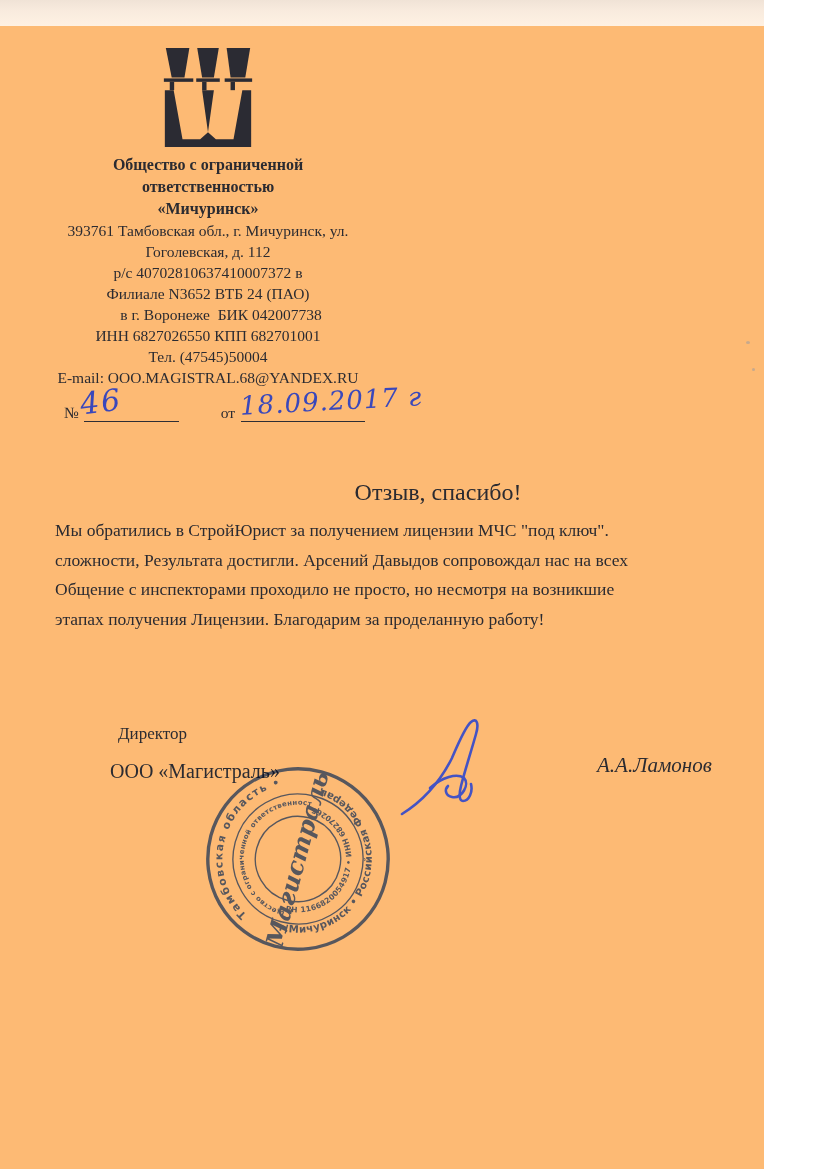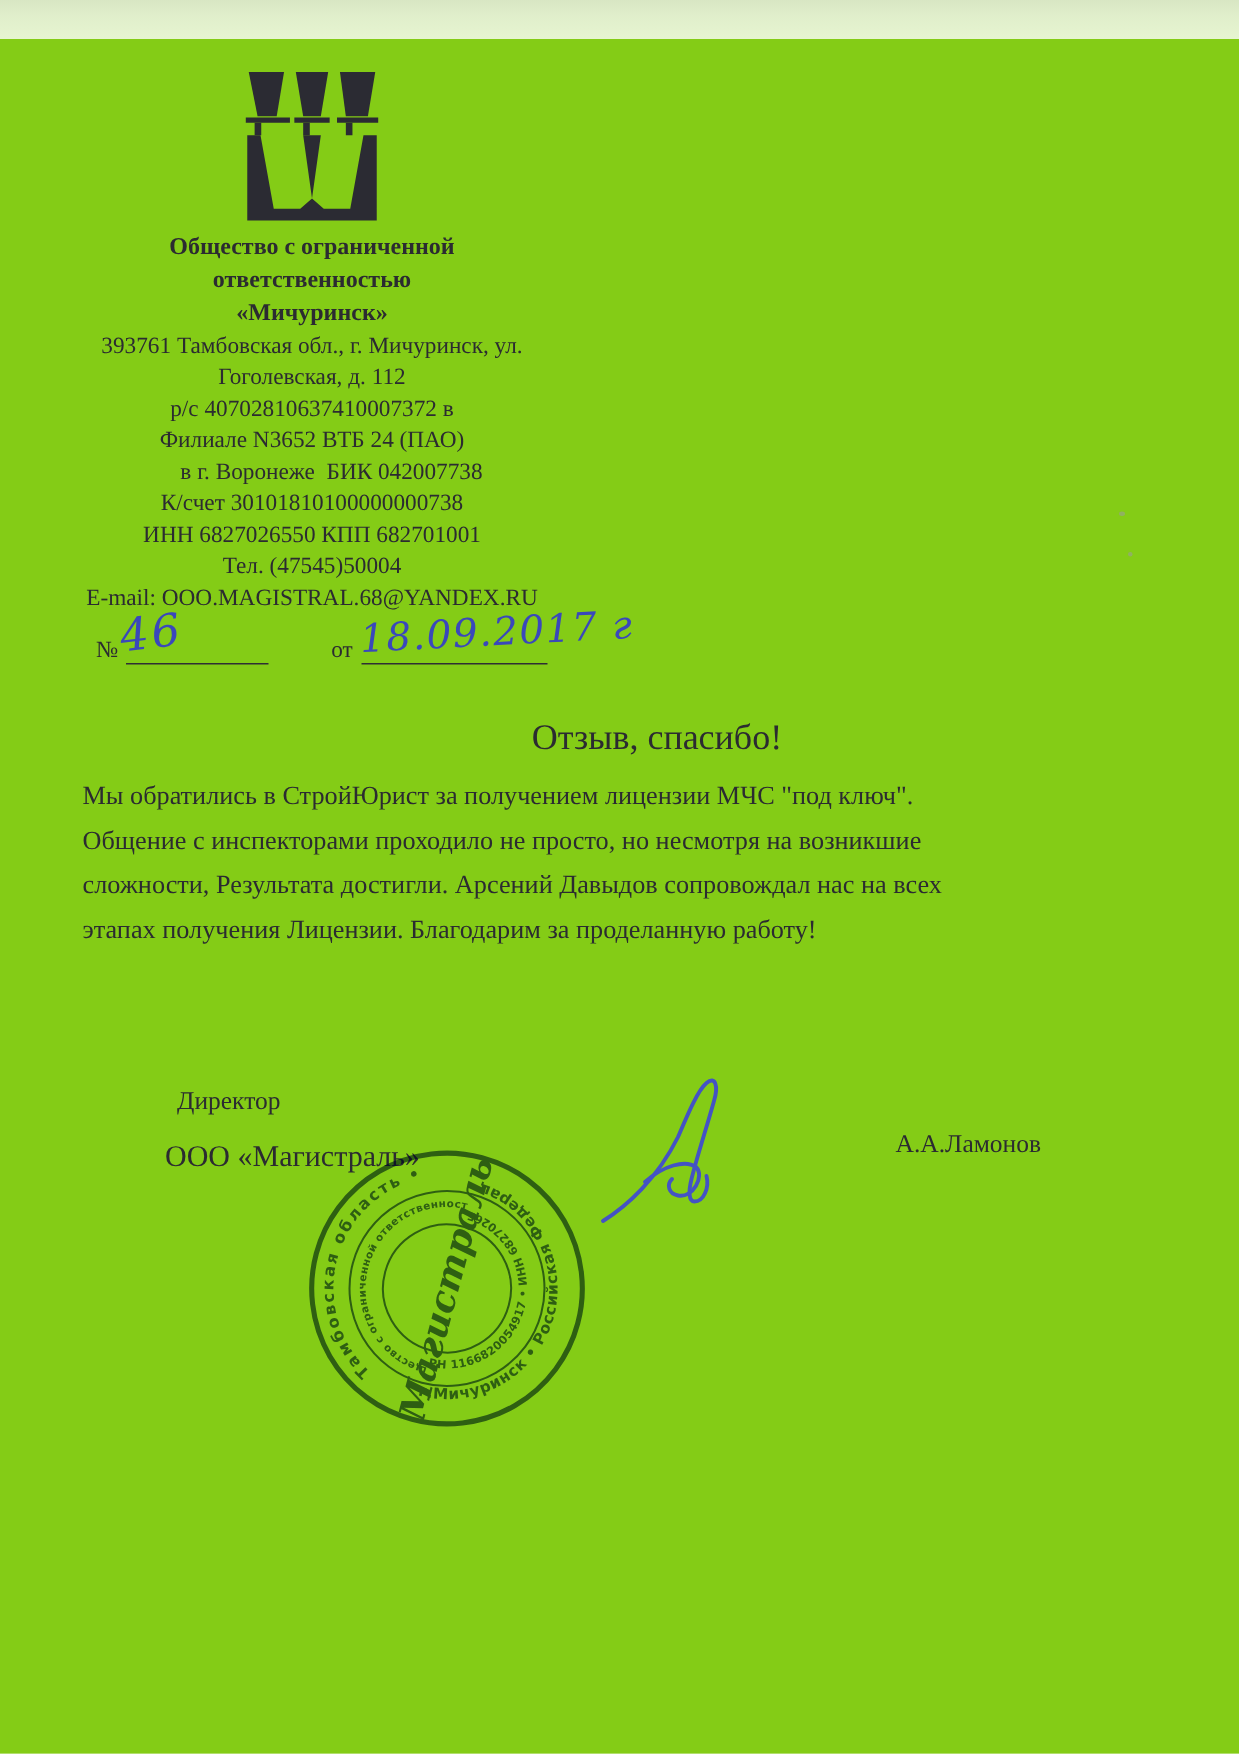--- a/index.html
+++ b/index.html
@@ -1,19 +1,19 @@
 <!DOCTYPE html>
 <html lang="ru"><head>
 <meta charset="utf-8">
 <style>
   html,body{margin:0;padding:0;}
   .page{
     position:relative;
-    width:826px;height:1169px;
-    background:#84cc16;
+    width:764px;height:1169px;
+    background:#fdba74;
     font-family:"Liberation Serif", serif;
     color:#2b2b31;
     overflow:hidden;
   }
   .scan-top-shade{
     position:absolute;top:0;left:0;width:826px;height:26px;
     background:linear-gradient(180deg,#ededef 0%, #f7f7f8 40%, #ffffff 100%);
     opacity:.8;
   }
   
@@ -50,21 +50,21 @@
     text-align:center;font-size:24px;
   }
   .review-paragraph{
     position:absolute;top:516px;left:55px;width:756px;
     text-align:left;font-size:17.5px;line-height:29.5px;
   }
   .review-paragraph .body-line{white-space:pre-wrap;}
   
   .sign-position{position:absolute;top:724px;left:118px;font-size:17px;}
   .sign-org{position:absolute;top:760px;left:110px;font-size:20px;}
-  .sign-name{position:absolute;top:753px;left:597px;font-size:17px;}
+  .sign-name{position:absolute;top:753px;left:597px;font-size:21px;font-style:italic;}
   .signature-svg{position:absolute;top:714px;left:392px;width:100px;height:108px;}
   .stamp-wrap{
     position:absolute;top:762px;left:201px;width:194px;height:194px;
     mix-blend-mode:multiply;opacity:.92;
   }
   .stamp-center-text{
     font-family:"DejaVu Serif", serif;
     font-style:italic;font-weight:bold;
   }
   .stamp-ring-text{font-family:"DejaVu Sans", sans-serif;font-weight:bold;}
@@ -101,40 +101,39 @@
       </svg>
     </div>
     <div class="org-line">Общество с ограниченной</div>
     <div class="org-line">ответственностью</div>
     <div class="org-line">«Мичуринск»</div>
     <div class="addr-line">393761 Тамбовская обл., г. Мичуринск, ул.</div>
     <div class="addr-line">Гоголевская, д. 112</div>
     <div class="addr-line">р/с 40702810637410007372 в</div>
     <div class="addr-line">Филиале N3652 ВТБ 24 (ПАО)</div>
     <div class="addr-line addr-left">в г. Воронеже  БИК 042007738</div>
-    <div class="addr-line">К/счет 30101810100000000738</div>
     <div class="addr-line">ИНН 6827026550 КПП 682701001</div>
     <div class="addr-line">Тел. (47545)50004</div>
     <div class="addr-line">E-mail: OOO.MAGISTRAL.68@YANDEX.RU</div>
 
     <div class="num-row">
       <span>№</span>
       <span class="blank-line blank-1"></span>
       <span class="label-ot">от</span>
       <span class="blank-line blank-2"></span>
       <span class="handwriting hw-number">46</span>
       <span class="handwriting hw-date">18.09.2017 г</span>
     </div>
   </div>
 
   <div class="review-title">Отзыв, спасибо!</div>
   <div class="review-paragraph">
     <div class="body-line">Мы обратились в СтройЮрист за получением лицензии МЧС "под ключ".</div>
+    <div class="body-line">сложности, Результата достигли. Арсений Давыдов сопровождал нас на всех</div>
     <div class="body-line">Общение с инспекторами проходило не просто, но несмотря на возникшие</div>
-    <div class="body-line">сложности, Результата достигли. Арсений Давыдов сопровождал нас на всех</div>
     <div class="body-line">этапах получения Лицензии. Благодарим за проделанную работу!</div>
   </div>
 
   <div class="sign-position">Директор</div>
   <div class="sign-org">ООО «Магистраль»</div>
   <div class="sign-name">А.А.Ламонов</div>
 
   <svg class="signature-svg" viewBox="0 0 100 108" aria-hidden="true">
     <g fill="none" stroke="#4453c4" stroke-width="2.6" stroke-linecap="round">
       <path d="M10,100 C26,90 46,72 60,44 C66,30 73,13 79,8 C85,3 87,10 84,20 C79,38 73,56 69,72 C67,80 67,87 71,87 C77,87 81,78 79,70"></path>

